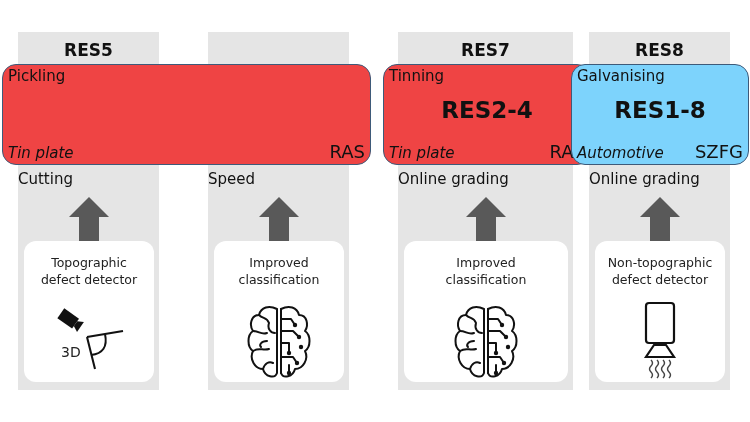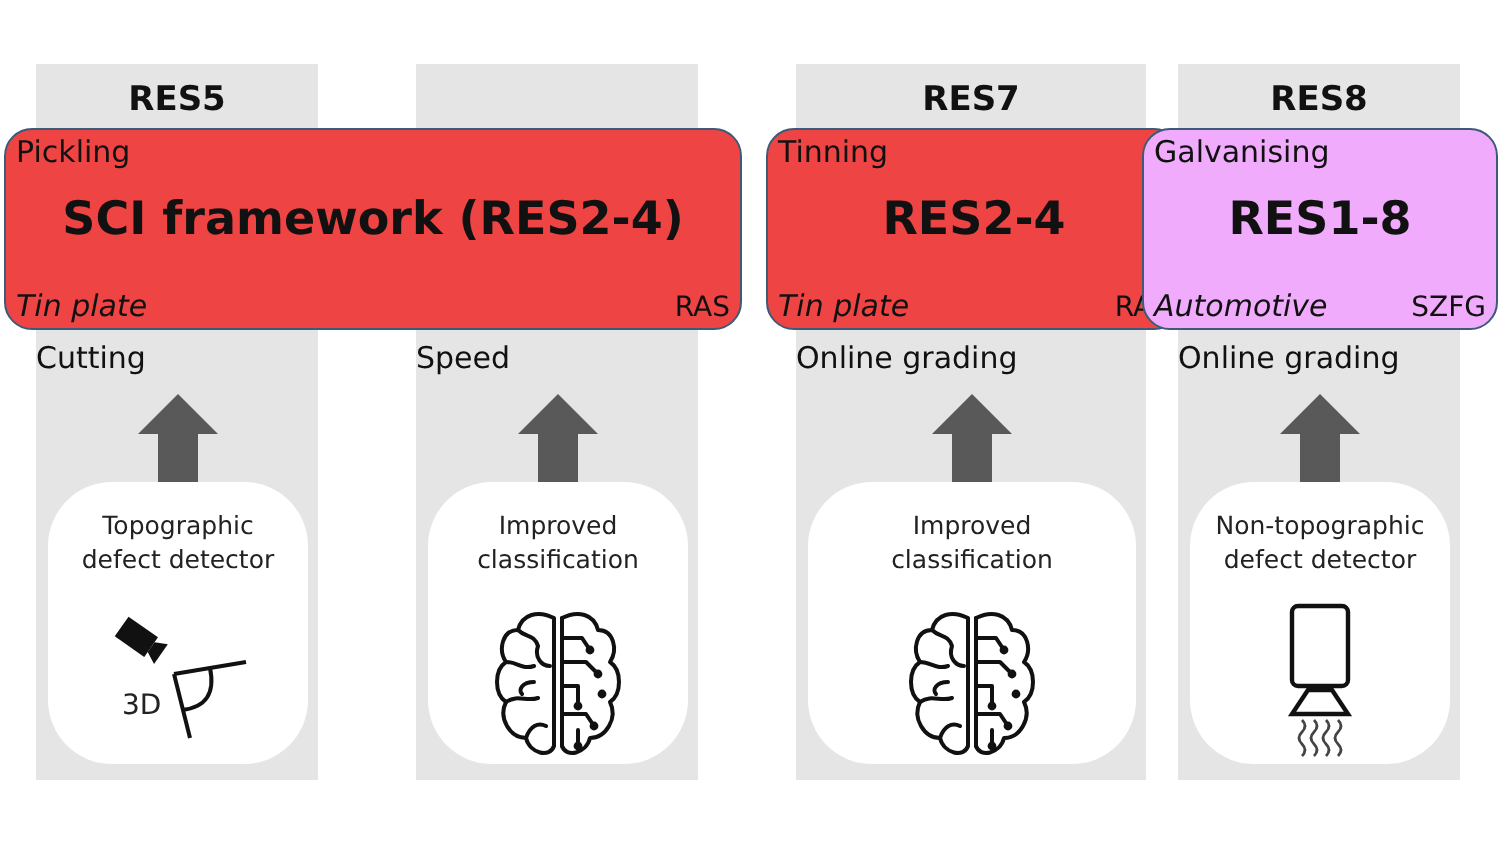--- a/index.html
+++ b/index.html
@@ -5,32 +5,32 @@
   html, body { margin:0; padding:0; }
   body { width:750px; height:422px; background:#ffffff; position:relative; overflow:hidden;
          font-family:"DejaVu Sans", "Liberation Sans", sans-serif; color:#111; }
   .col { position:absolute; top:32px; height:358px; background:#e5e5e5; }
   .col-title { position:absolute; top:0; left:0; right:0; height:32px; line-height:36px;
                text-align:center; font-weight:bold; font-size:17px; color:#111; }
   .out-label { position:absolute; top:138px; left:0; right:0; 
                font-size:15px; color:#111; }
   .arrow { position:absolute; top:165px; left:50%; width:40px; margin-left:-20px; height:46px; }
   .card { position:absolute; top:209px; left:6px; right:5px; bottom:8px; background:#fff;
-          border-radius:32px; text-align:center; }
+          border-radius:12px; text-align:center; }
   .card-text { margin-top:13px; font-size:12.5px; line-height:17px; color:#222; padding:0 2px; }
   .icon { position:absolute; left:50%; }
   .box { position:absolute; top:64px; height:101px; border:1.6px solid #3e5a79; border-radius:14px;
          box-sizing:border-box; }
   .box.blue { background:#ef4444; }
-  .box.green { background:#f0abfc; }
+  .box.green { background:#7dd3fc; }
   .box-process { position:absolute; top:2px; left:5px; font-size:15px; color:#111; }
   .box-main { position:absolute; top:32px; left:0; right:0; text-align:center; font-weight:bold;
               font-size:23px; color:#111; }
   .box-product { position:absolute; bottom:2px; left:5px; font-size:15px; font-style:italic; color:#111; }
-  .box-partner { position:absolute; bottom:2px; right:5px; font-size:14px; color:#111; }
+  .box-partner { position:absolute; bottom:2px; right:5px; font-size:18px; color:#111; }
 </style>
 </head>
 <body>
 
 <div class="col" style="left:18px;width:141px;">
   <div class="col-title">RES5</div>
   <div class="out-label">Cutting</div>
   <svg class="arrow" viewBox="0 0 40 46">
       <polygon points="20,0 40,20 30,20 30,46 10,46 10,20 0,20" fill="#595959"></polygon>
     </svg>
@@ -132,21 +132,20 @@
         <path d="M19 59 q3 3 0 6 q-3 3 0 6 q3 3 0 6"></path>
         <path d="M25 59 q3 3 0 6 q-3 3 0 6 q3 3 0 6"></path>
         <path d="M31 59 q3 3 0 6 q-3 3 0 6 q3 3 0 6"></path>
       </g>
     </svg>
   </div>
 </div>
 
 <div class="box blue" style="left:2px;width:369px;">
   <div class="box-process">Pickling</div>
-  <div class="box-main">SCI framework (RES2-4)</div>
   <div class="box-product">Tin plate</div>
   <div class="box-partner">RAS</div>
 </div>
 <div class="box blue" style="left:383px;width:208px;">
   <div class="box-process">Tinning</div>
   <div class="box-main">RES2-4</div>
   <div class="box-product">Tin plate</div>
   <div class="box-partner">RAS</div>
 </div>
 <div class="box green" style="left:571px;width:178px;">

